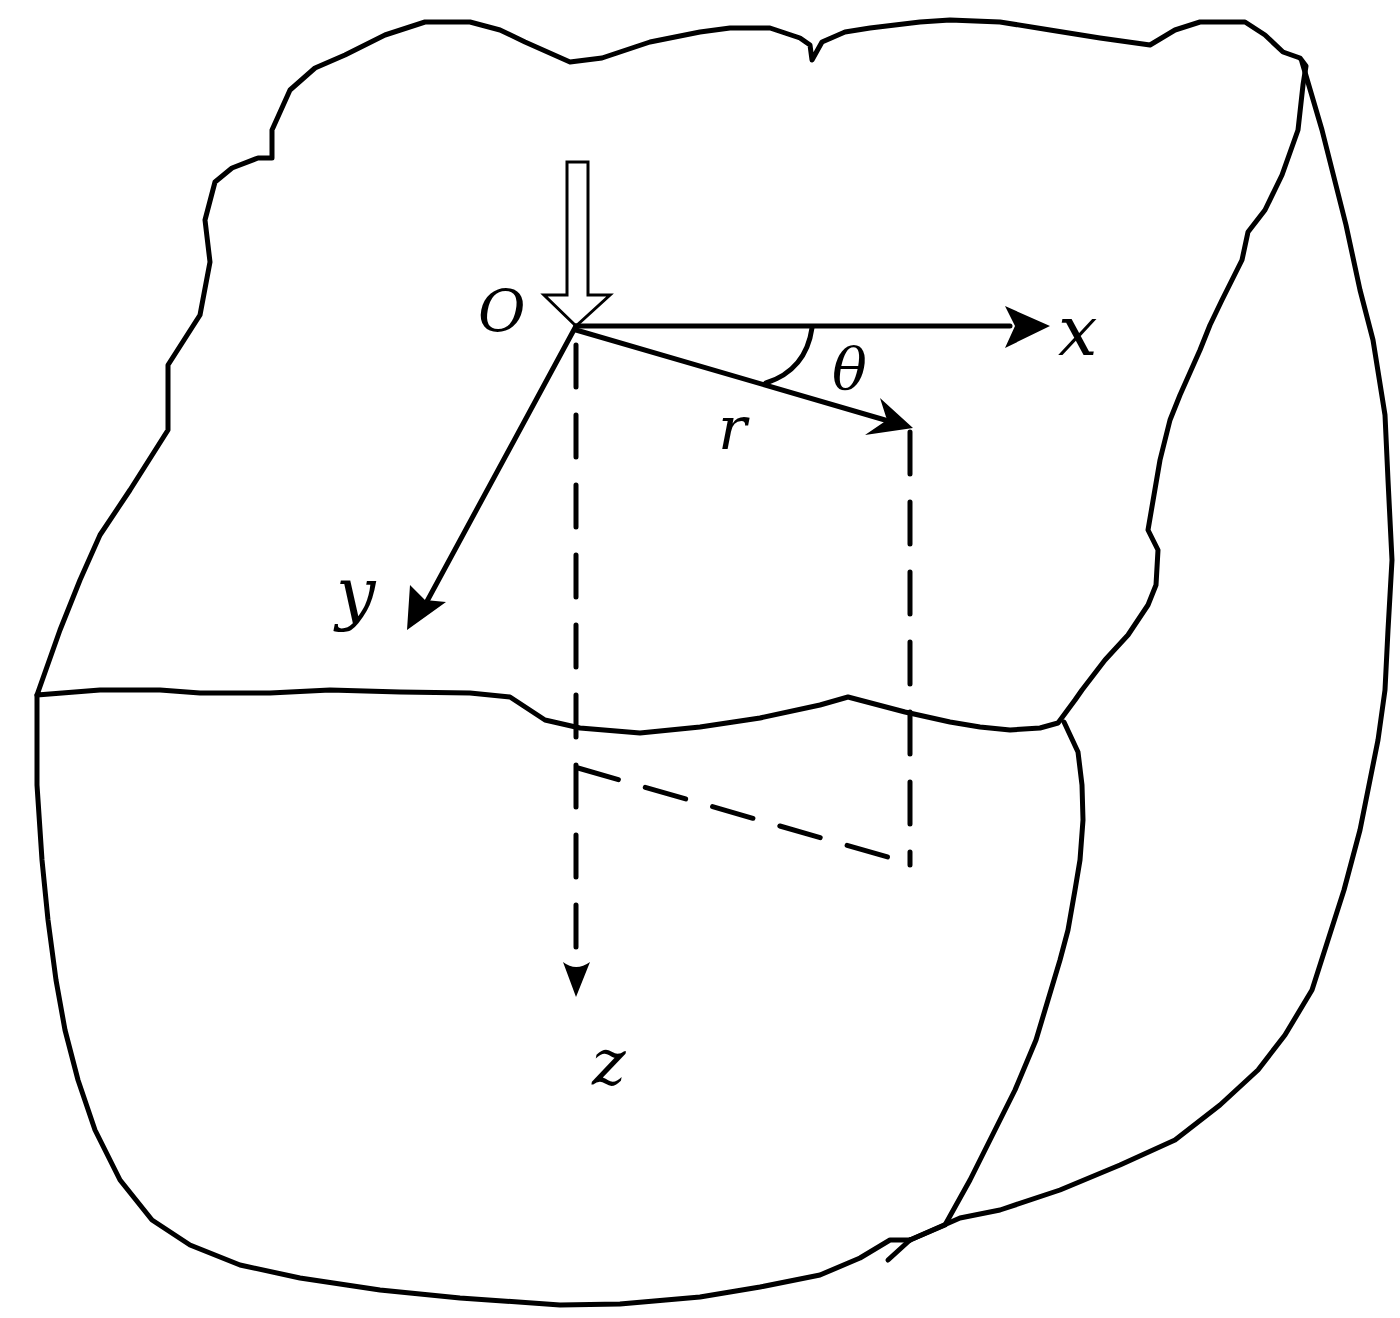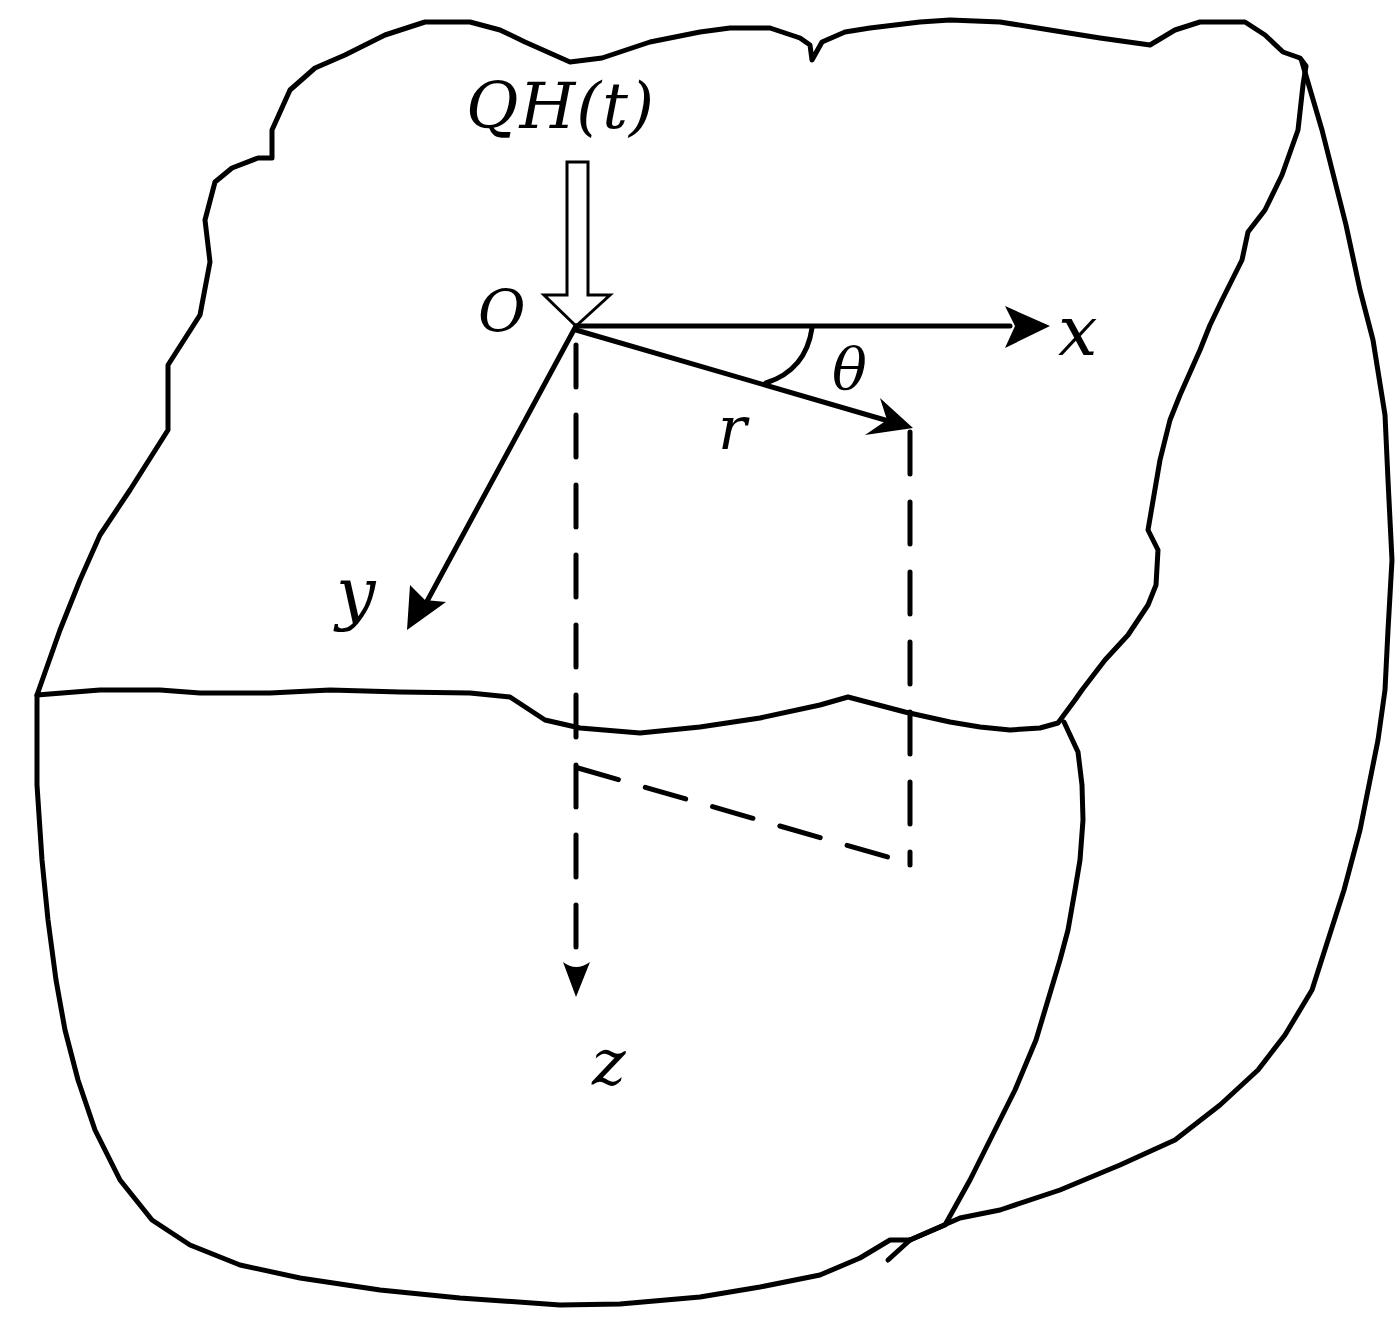--- a/index.html
+++ b/index.html
@@ -93,20 +93,19 @@
     <path class="axis" d="M812,328 Q806,370 766,383"></path>
 
     <line class="dashed" x1="576" y1="345" x2="576" y2="950"></line>
     <path class="arrowhead" d="M563,962 Q576,972 590,962 L576,997 Z"></path>
 
     <line class="dashed" x1="910" y1="432" x2="910" y2="865"></line>
 
     <line class="dashed" x1="578" y1="768" x2="905" y2="862"></line>
   </svg>
 
-  <div class="label" style="left:466px; top:74px; font-size:64px; letter-spacing:1px;">QH(t)</div>
   <div class="label" style="left:478px; top:282px; font-size:58px;">O</div>
   <div class="label" style="left:1058px; top:296px; font-size:70px;">x</div>
   <div class="label" style="left:336px; top:558px; font-size:70px;">y</div>
   <div class="label" style="left:592px; top:1030px; font-size:64px;">z</div>
   <div class="label" style="left:718px; top:398px; font-size:60px;">r</div>
   <div class="label" style="left:832px; top:340px; font-size:58px;">θ</div>
 </div>
 
 </body></html>

